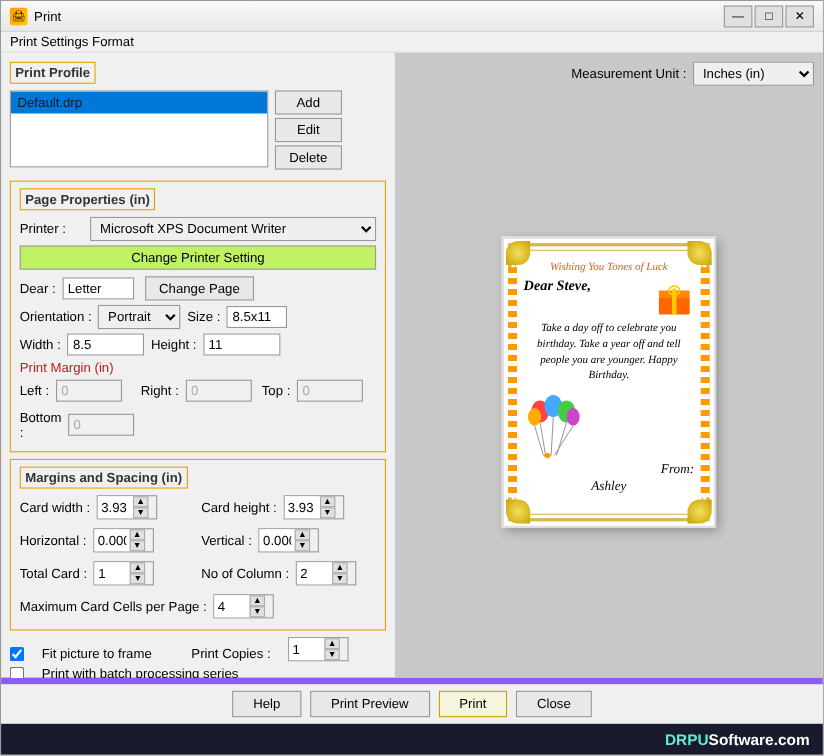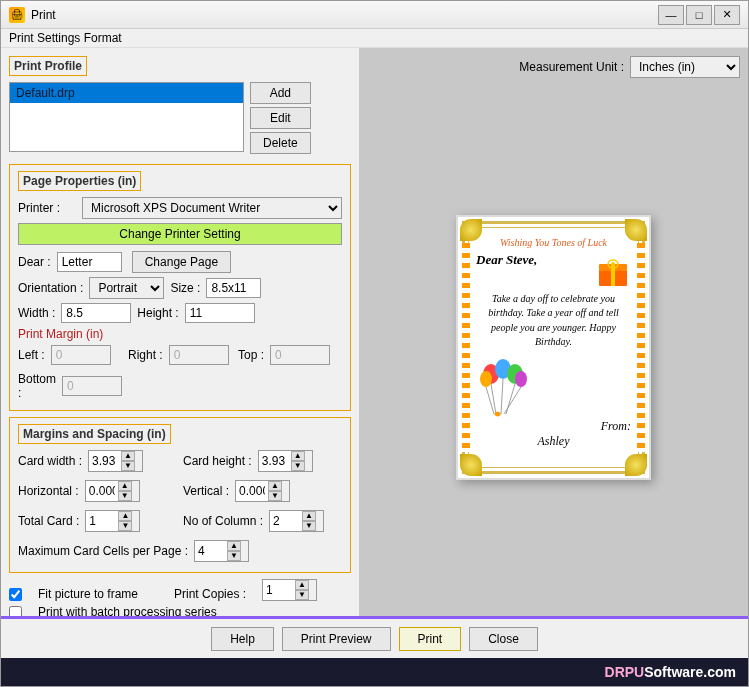--- a/index.html
+++ b/index.html
@@ -218,21 +218,21 @@
     }
     .checkbox-row {
       display: flex;
       align-items: flex-end;
       gap: 16px;
       margin-bottom: 4px;
     }
     .footer-bar {
       height: 42px;
       background: #f0f0f0;
-      border-top: 3px solid #8b5cf6;
+      border-top: 6px solid #8b5cf6;
       display: flex;
       align-items: center;
       justify-content: center;
       gap: 8px;
       flex-shrink: 0;
     }
     .footer-btn {
       padding: 4px 18px;
       font-size: 12px;
       background: #e8e8e8;
@@ -535,16 +535,16 @@
 
   <div class="footer-bar">
     <button class="footer-btn">Help</button>
     <button class="footer-btn">Print Preview</button>
     <button class="footer-btn print-btn">Print</button>
     <button class="footer-btn">Close</button>
   </div>
 
   <div class="branding">
     <span class="branding-text">
-      <span style="color:#f9a8d4">DRPU</span><span style="color:#fff">Software.com</span>
+      <span style="color:#5eead4">DRPU</span><span style="color:#fff">Software.com</span>
     </span>
   </div>
 </div>
 
 </body></html>

